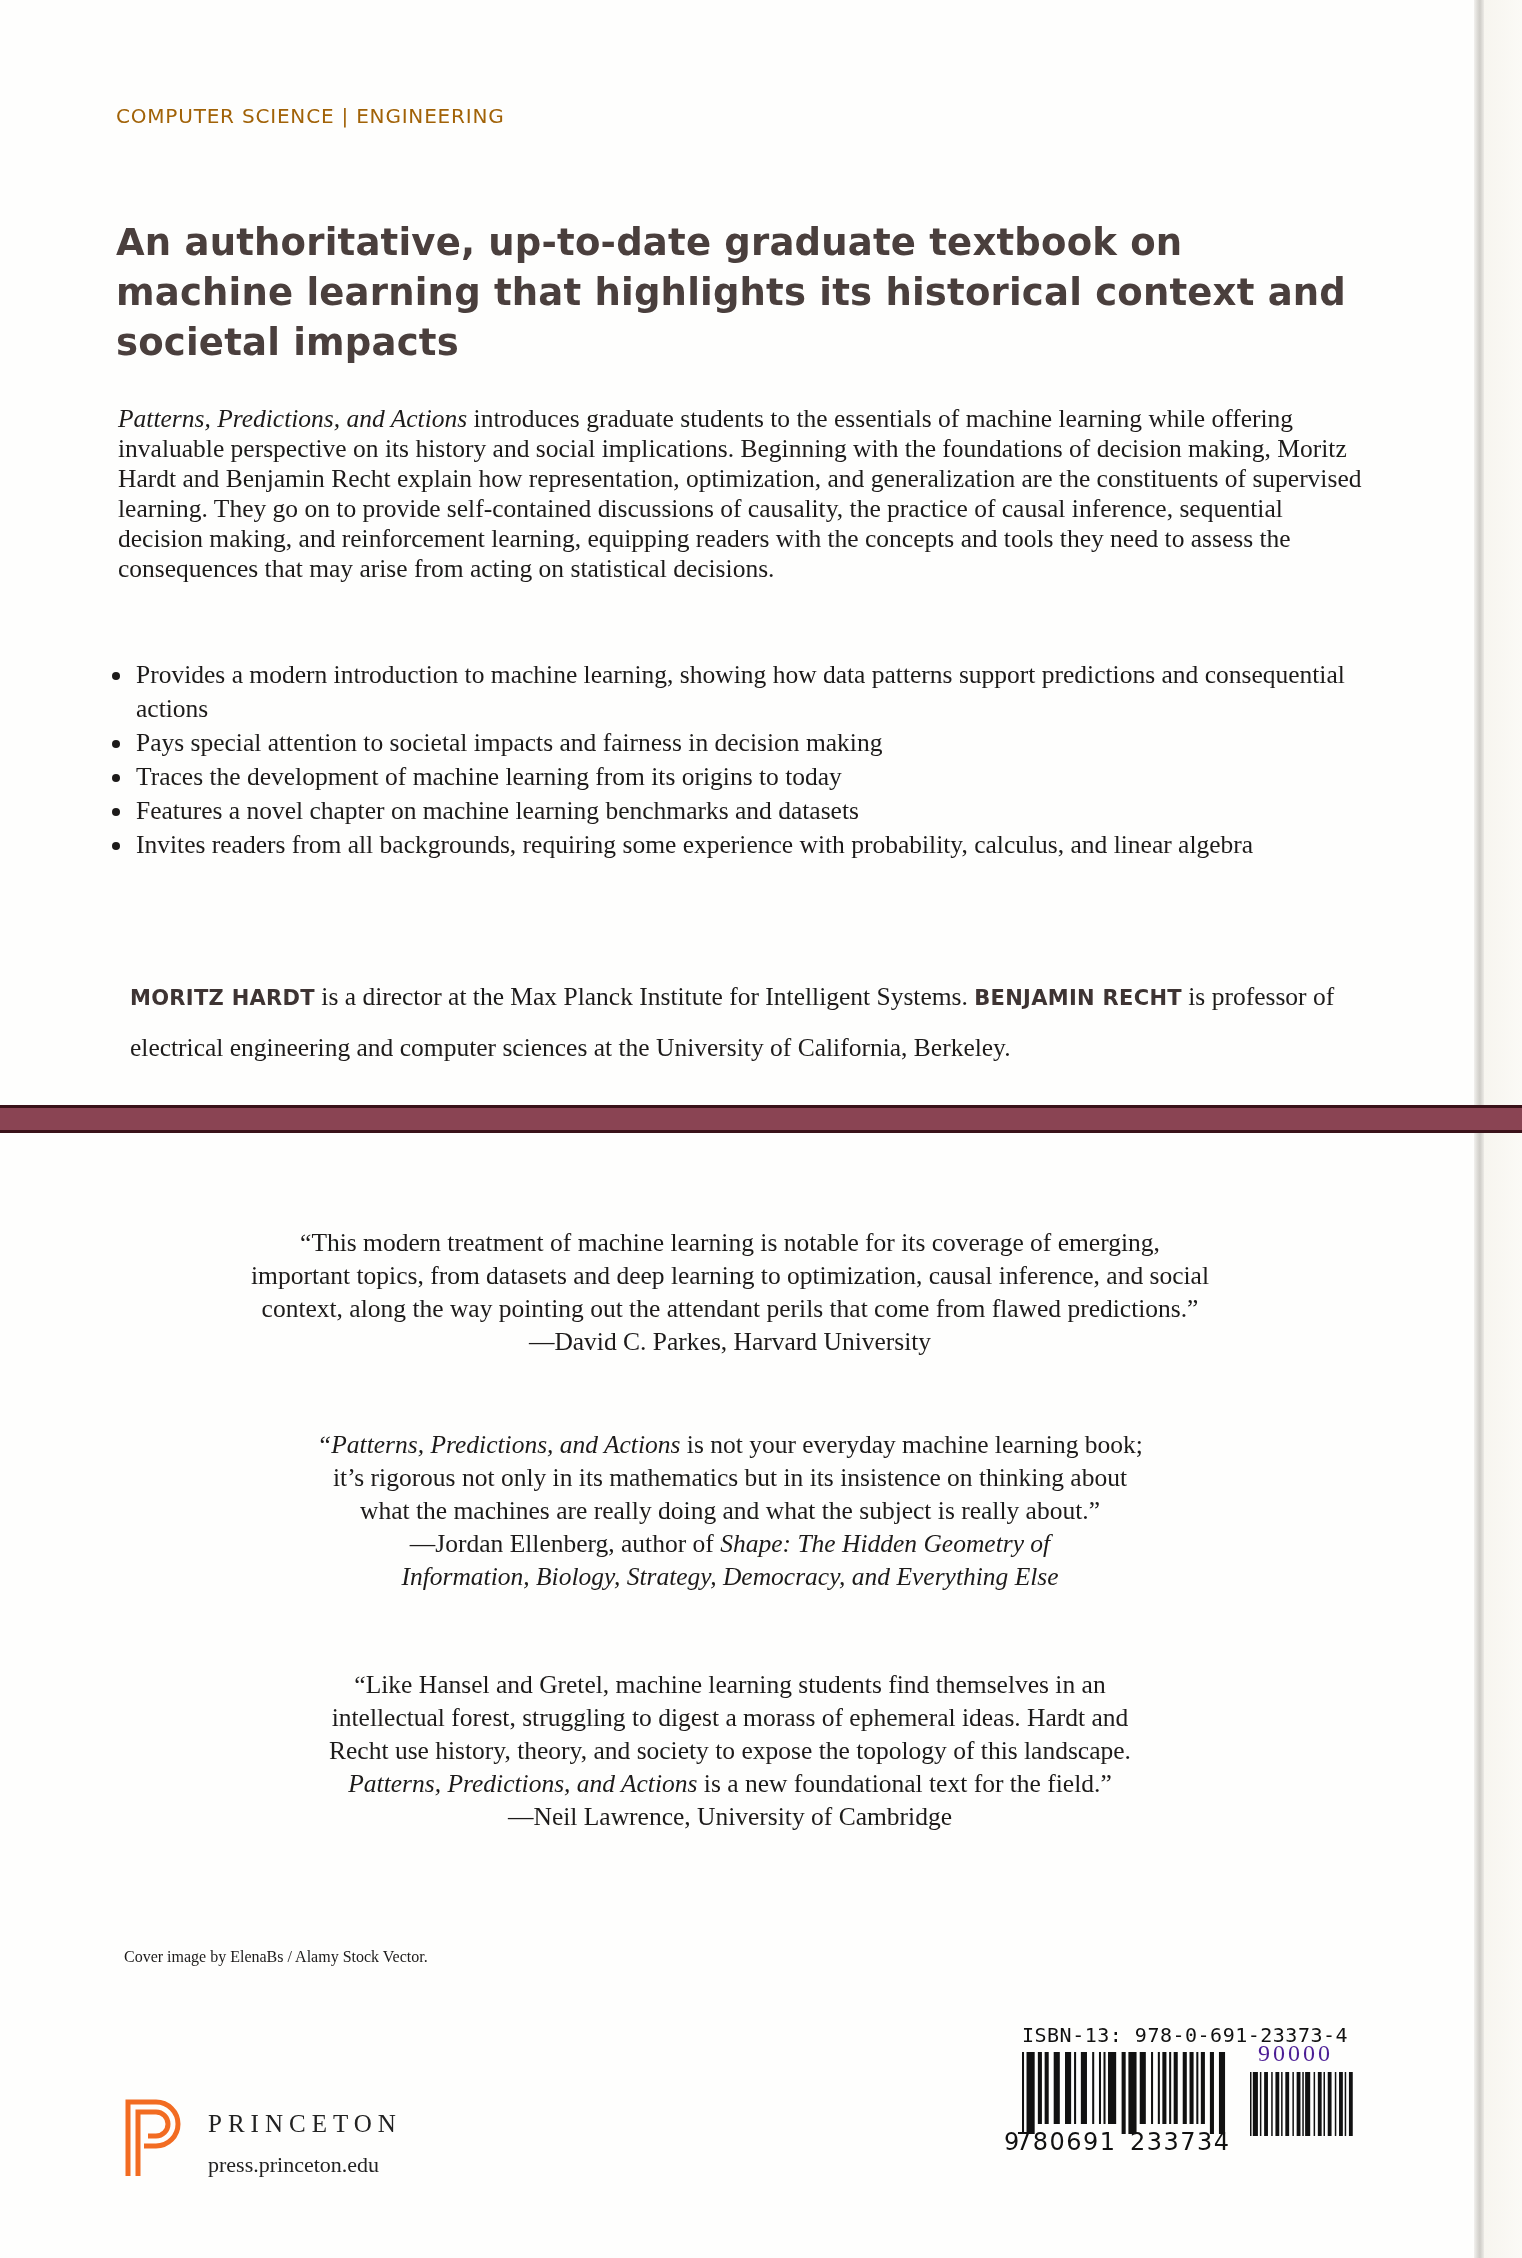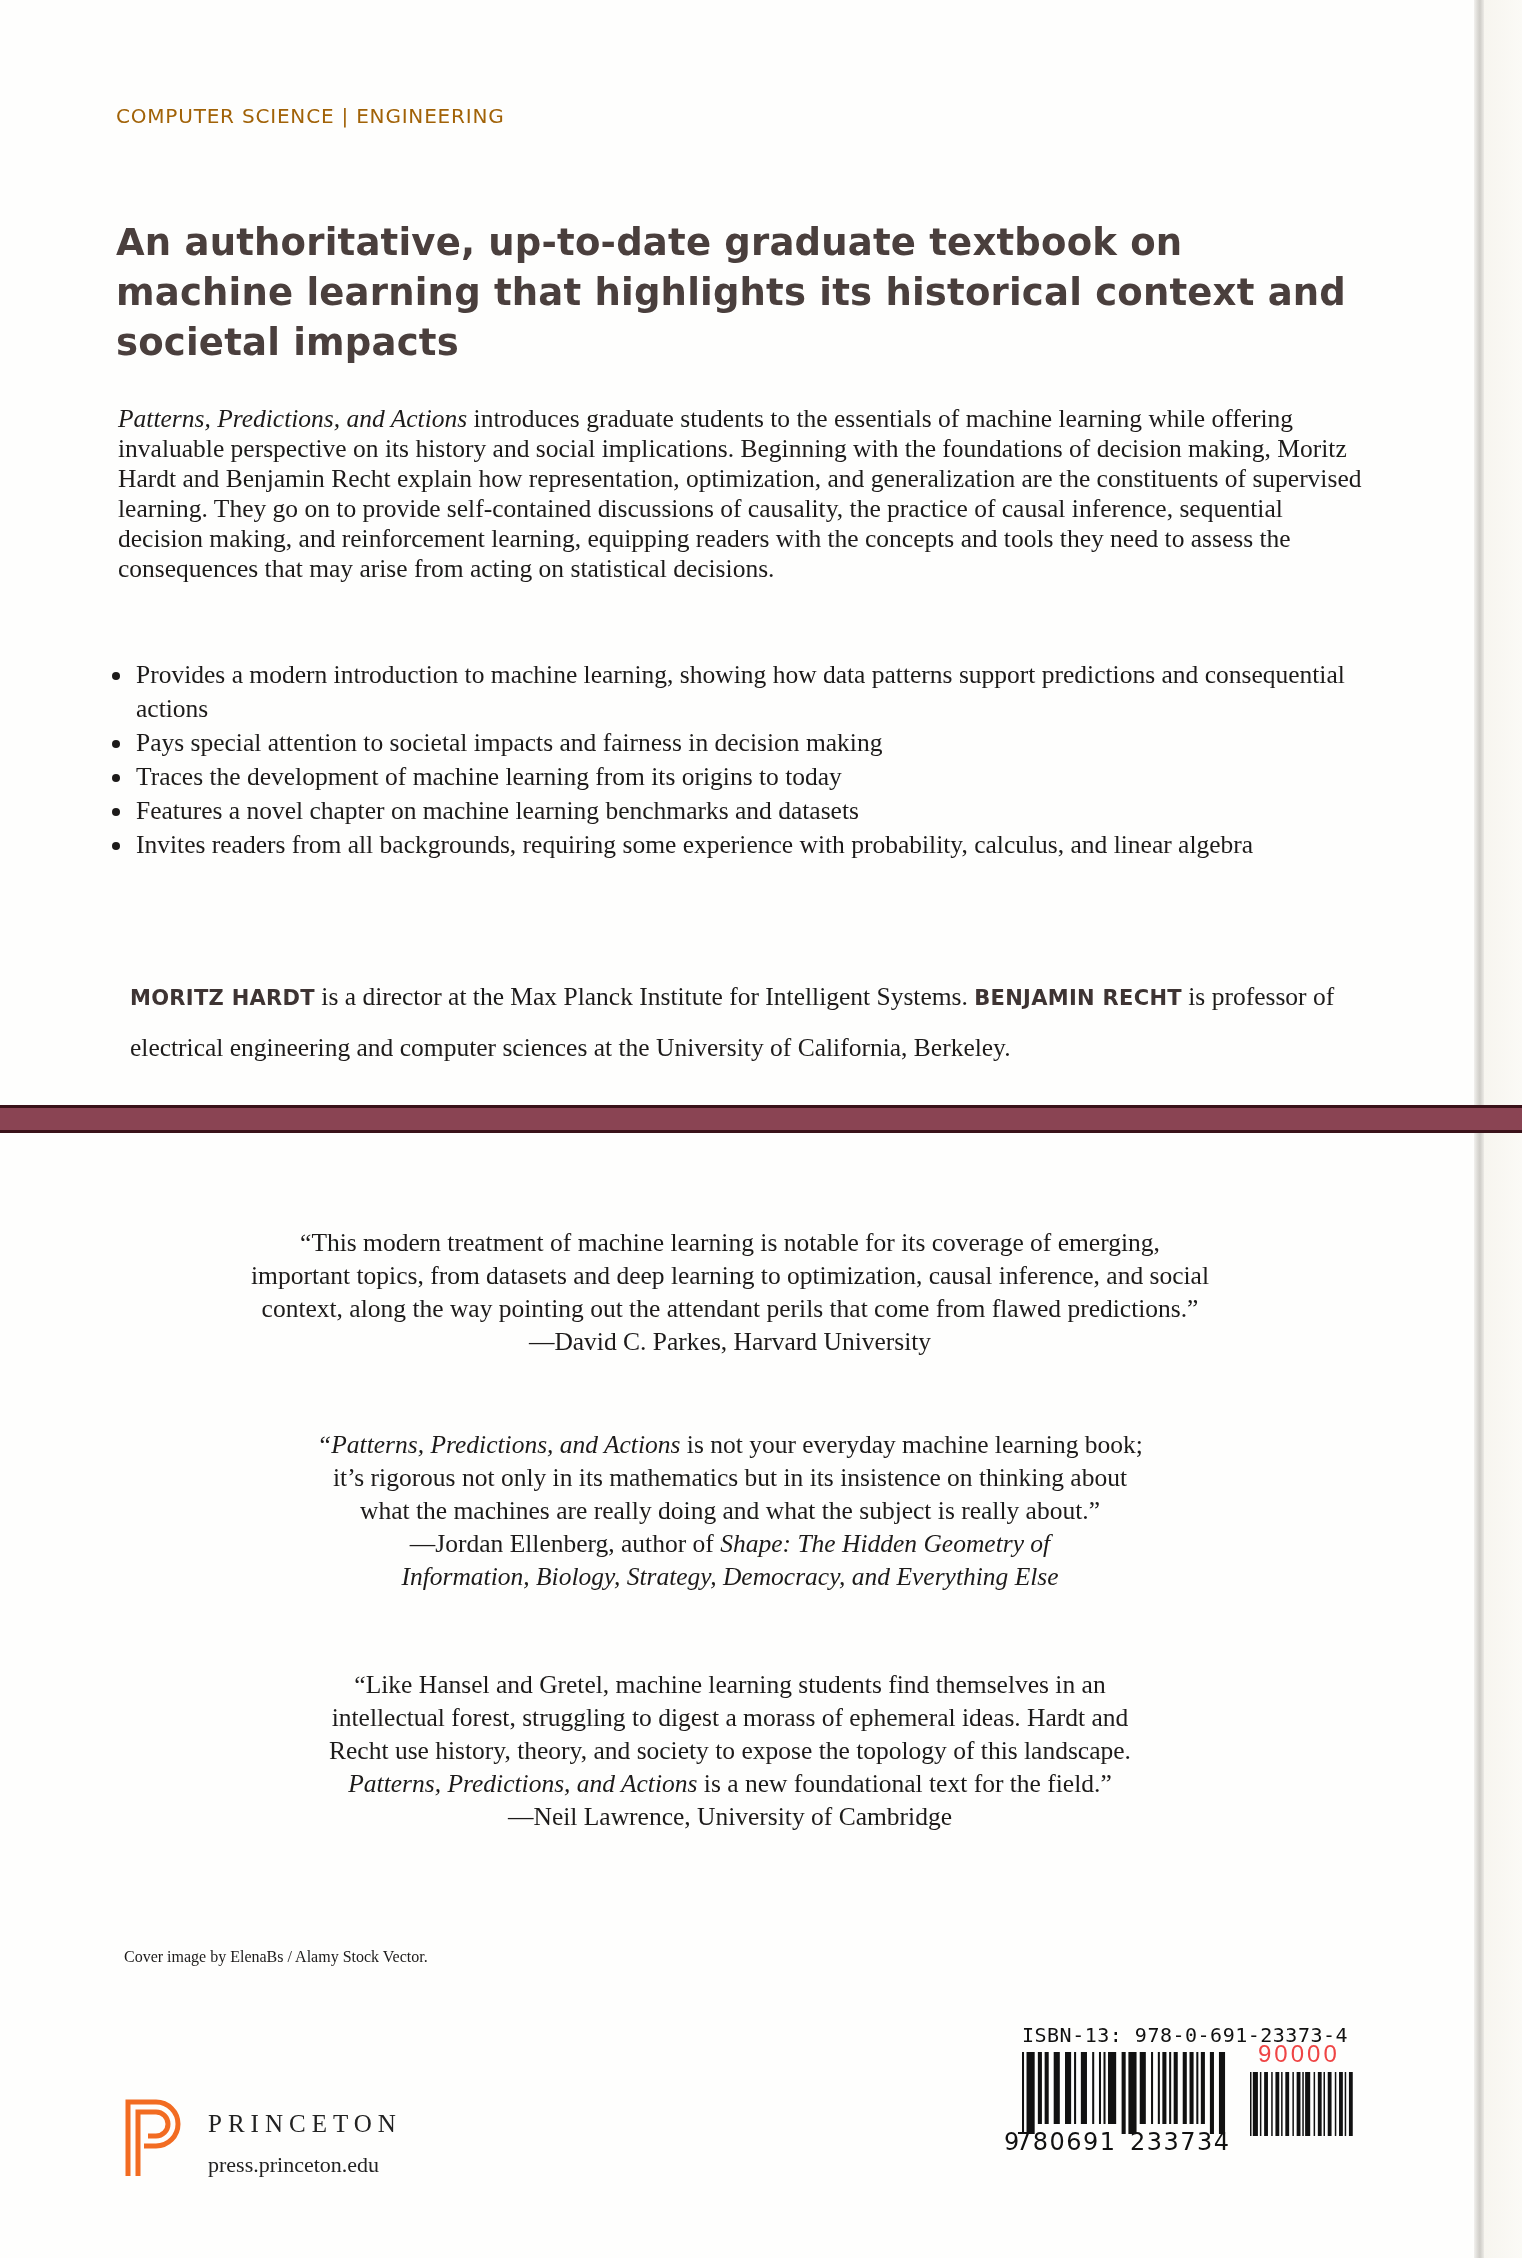--- a/index.html
+++ b/index.html
@@ -83,22 +83,22 @@
     font-size: 20px; letter-spacing: 0.5px; color: #111; text-align: right;
   }
   .barcode-main {
     position: absolute; left: 1022px; top: 2052px; width: 206px; height: 82px;
   }
   .barcode-addon {
     position: absolute; left: 1250px; top: 2072px; width: 106px; height: 64px;
   }
   .addon-digits {
     position: absolute; left: 1258px; top: 2040px;
-    font-family: Liberation Sans, sans-serif;
-    font-size: 24px; letter-spacing: 3px; color: #ef4444;
+    font-family: Liberation Serif, serif;
+    font-size: 24px; letter-spacing: 3px; color: #4c1d95;
   }
   .ean-digits {
     position: absolute; top: 2128px;
     font-family: "DejaVu Sans", "Liberation Sans", sans-serif;
     font-size: 24px; color: #111; letter-spacing: 1.5px;
   }
   .ean-first { left: 1004px; }
   .ean-left { left: 1016px; text-align: right; }
   .ean-right { left: 1130px; }
 </style>

